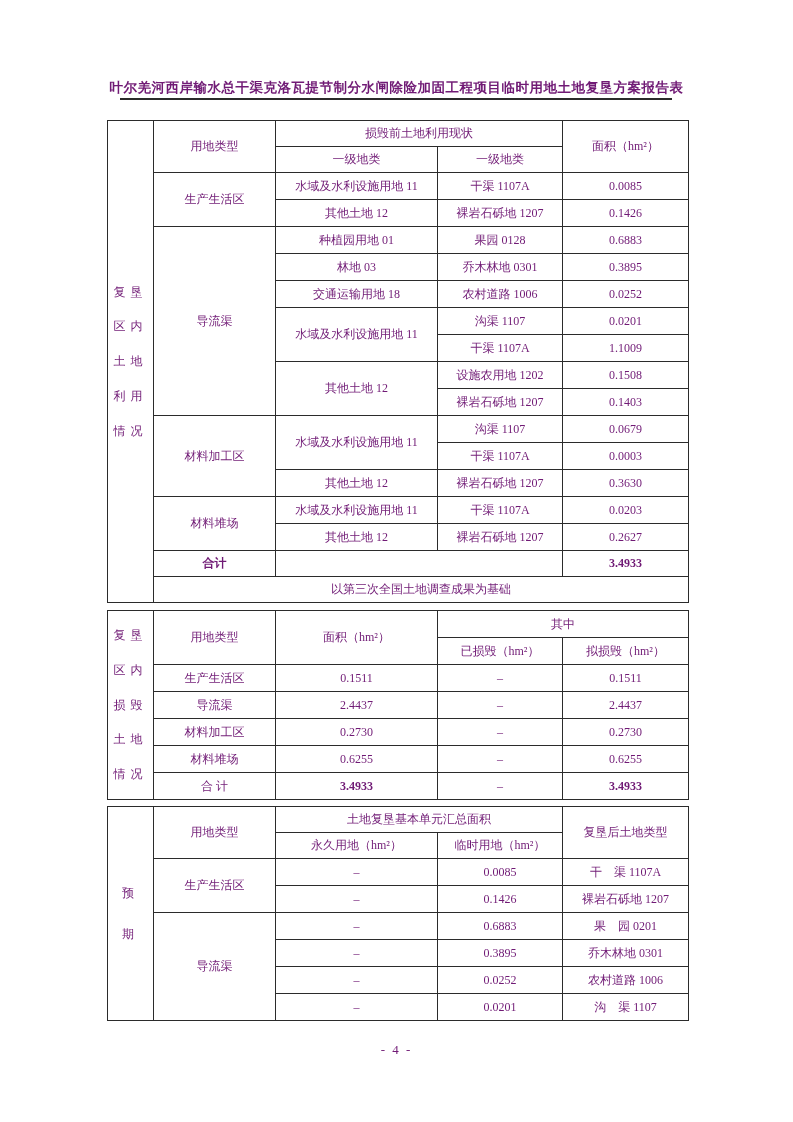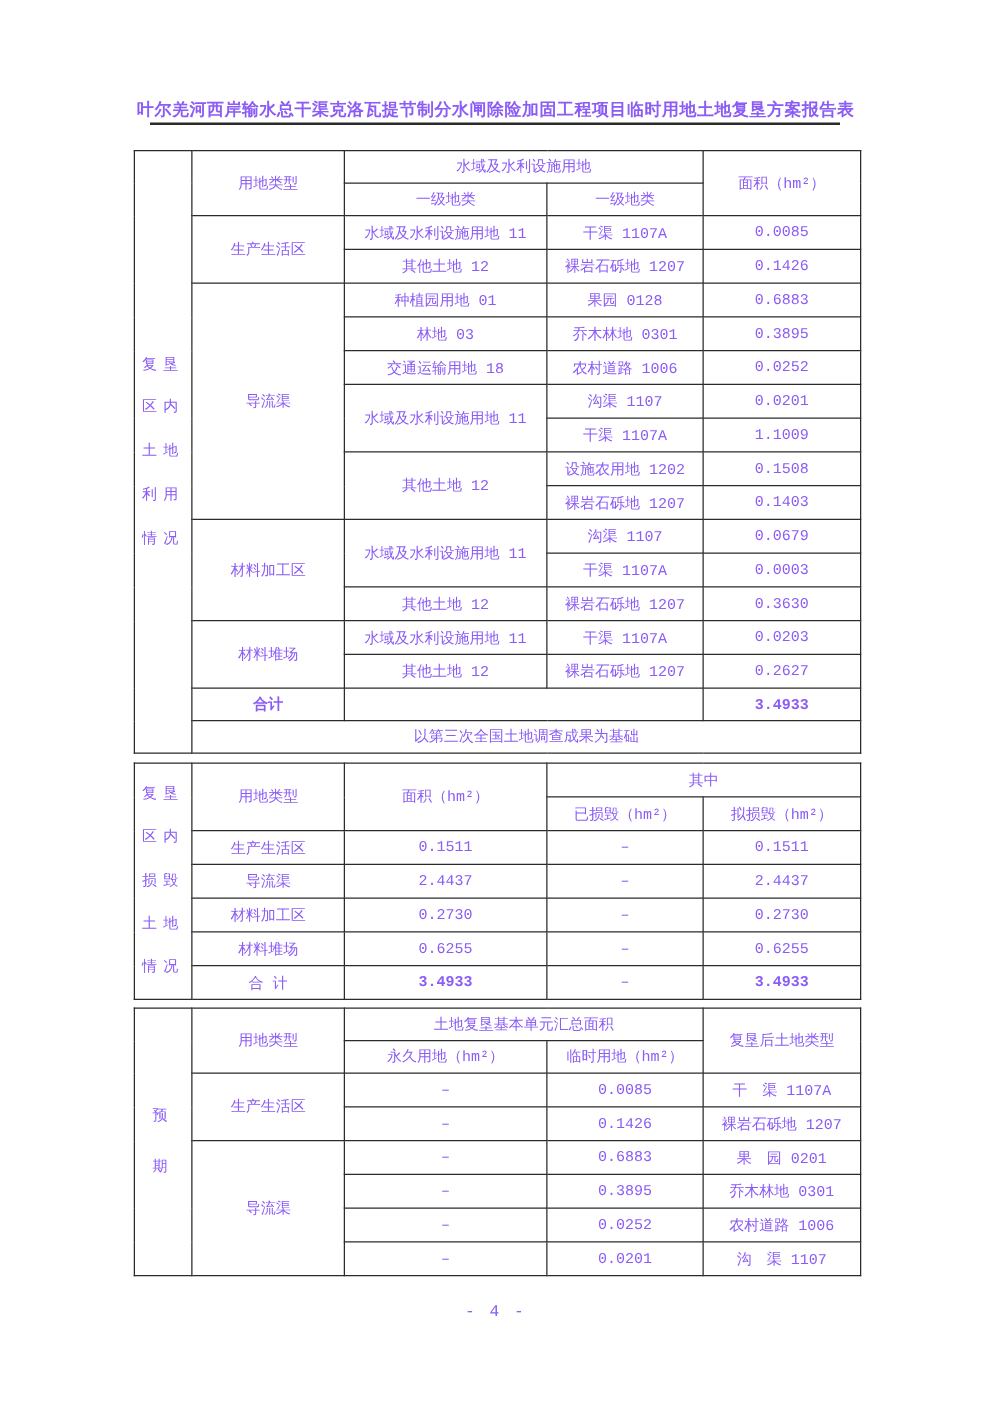--- a/index.html
+++ b/index.html
@@ -1,21 +1,21 @@
 <!DOCTYPE html>
 <html><head>
 <meta charset="utf-8">
 <style>
   html,body { margin:0; padding:0; background:#ffffff; }
   .page {
     position:relative;
     width:793px; height:1122px;
     background:#ffffff;
-    font-family:Liberation Mono, monospace;
-    color:#8b5cf6;
+    font-family:Liberation Serif, serif;
+    color:#701a75;
     overflow:hidden;
   }
   .doc-title {
     position:absolute; top:79px; left:0; width:100%;
     text-align:center;
     font-size:13.5px; font-weight:bold; letter-spacing:0.5px;
     white-space:nowrap;
   }
   .title-underline {
     position:absolute; top:98px; left:120px; width:552px;
@@ -66,21 +66,21 @@
         <col style="width:126px">
       </colgroup>
     <tbody>
       <tr class="h26">
         <td class="side" rowspan="18">复垦
 区内
 土地
 利用
 情况</td>
         <td rowspan="2">用地类型</td>
-        <td colspan="2">水域及水利设施用地</td>
+        <td colspan="2">损毁前土地利用现状</td>
         <td rowspan="2">面积（hm²）</td>
       </tr>
       <tr class="h26">
         <td>一级地类</td>
         <td>一级地类</td>
       </tr>
       <tr class="h27">
         <td rowspan="2">生产生活区</td>
         <td>水域及水利设施用地 11</td>
         <td>干渠 1107A</td>

